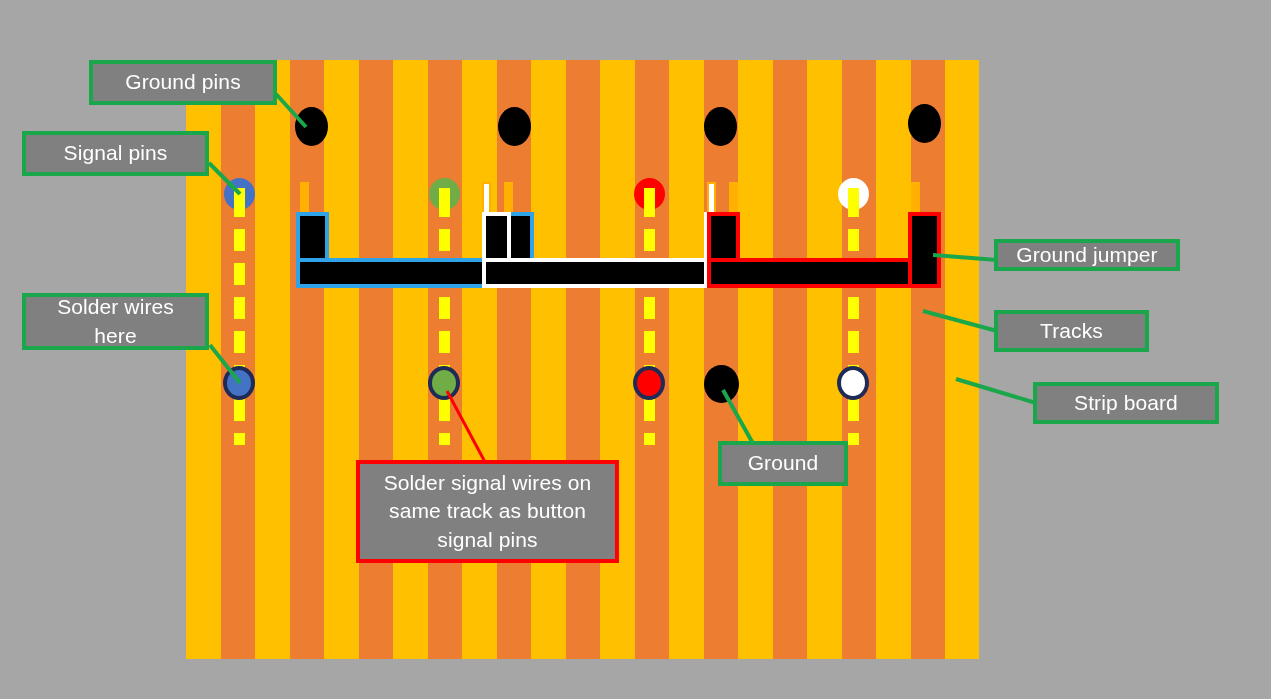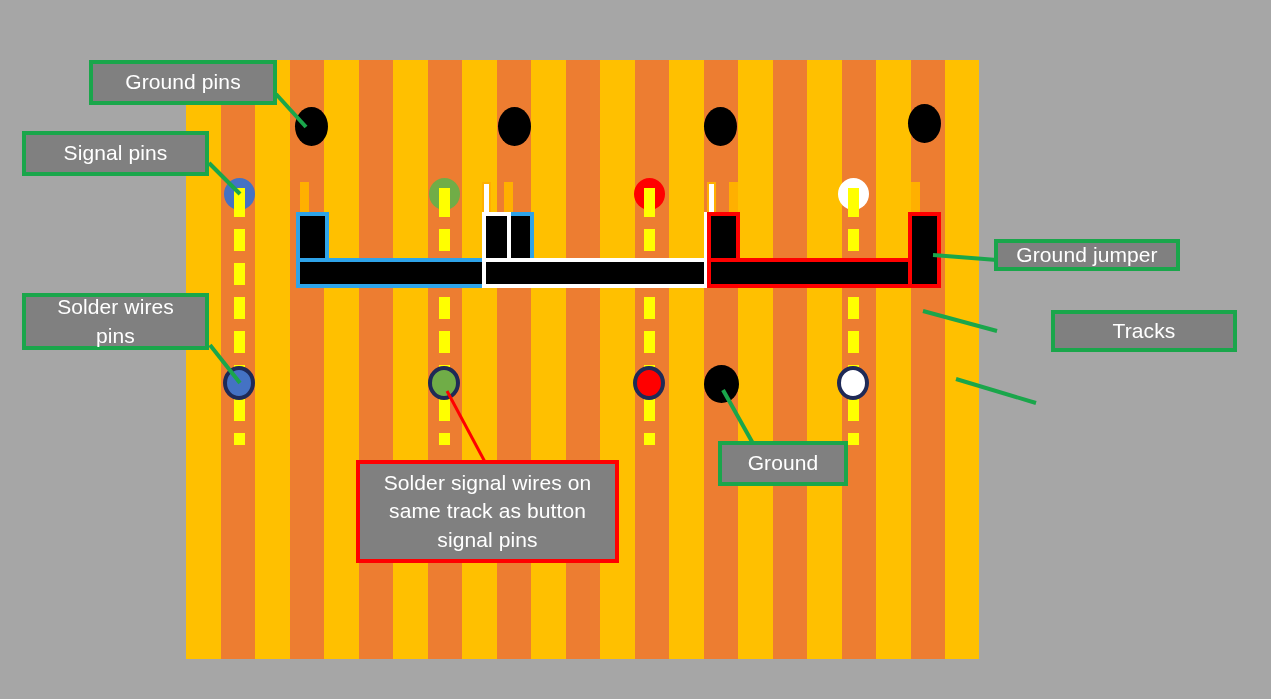--- a/index.html
+++ b/index.html
@@ -177,31 +177,34 @@
 
   <div class="label" style="left:89px;top:60px;width:188px;height:45px;">
     <span>Ground pins</span>
   </div>
 
   <div class="label" style="left:22px;top:131px;width:187px;height:45px;justify-content:center;">
     <span>Signal pins</span>
   </div>
 
   <div class="label multiline" style="left:22px;top:293px;width:187px;height:57px;">
-    <span>Solder wires pins</span>
+    <span>Solder wires here</span>
   </div>
 
   <div class="label" style="left:994px;top:239px;width:186px;height:32px;">
     <span>Ground jumper</span>
   </div>
 
-  <div class="label" style="left:1051px;top:310px;width:186px;height:42px;">
+  <div class="label" style="left:994px;top:310px;width:155px;height:42px;">
     <span>Tracks</span>
   </div>
 
+  <div class="label" style="left:1033px;top:382px;width:186px;height:42px;">
+    <span>Strip board</span>
+  </div>
 
   <div class="label warn multiline" style="left:356px;top:460px;width:263px;height:103px;">
     <span>Solder signal wires on same track as button signal pins</span>
   </div>
 
   <div class="label" style="left:718px;top:441px;width:130px;height:45px;">
     <span>Ground</span>
   </div>
 
 </div>

